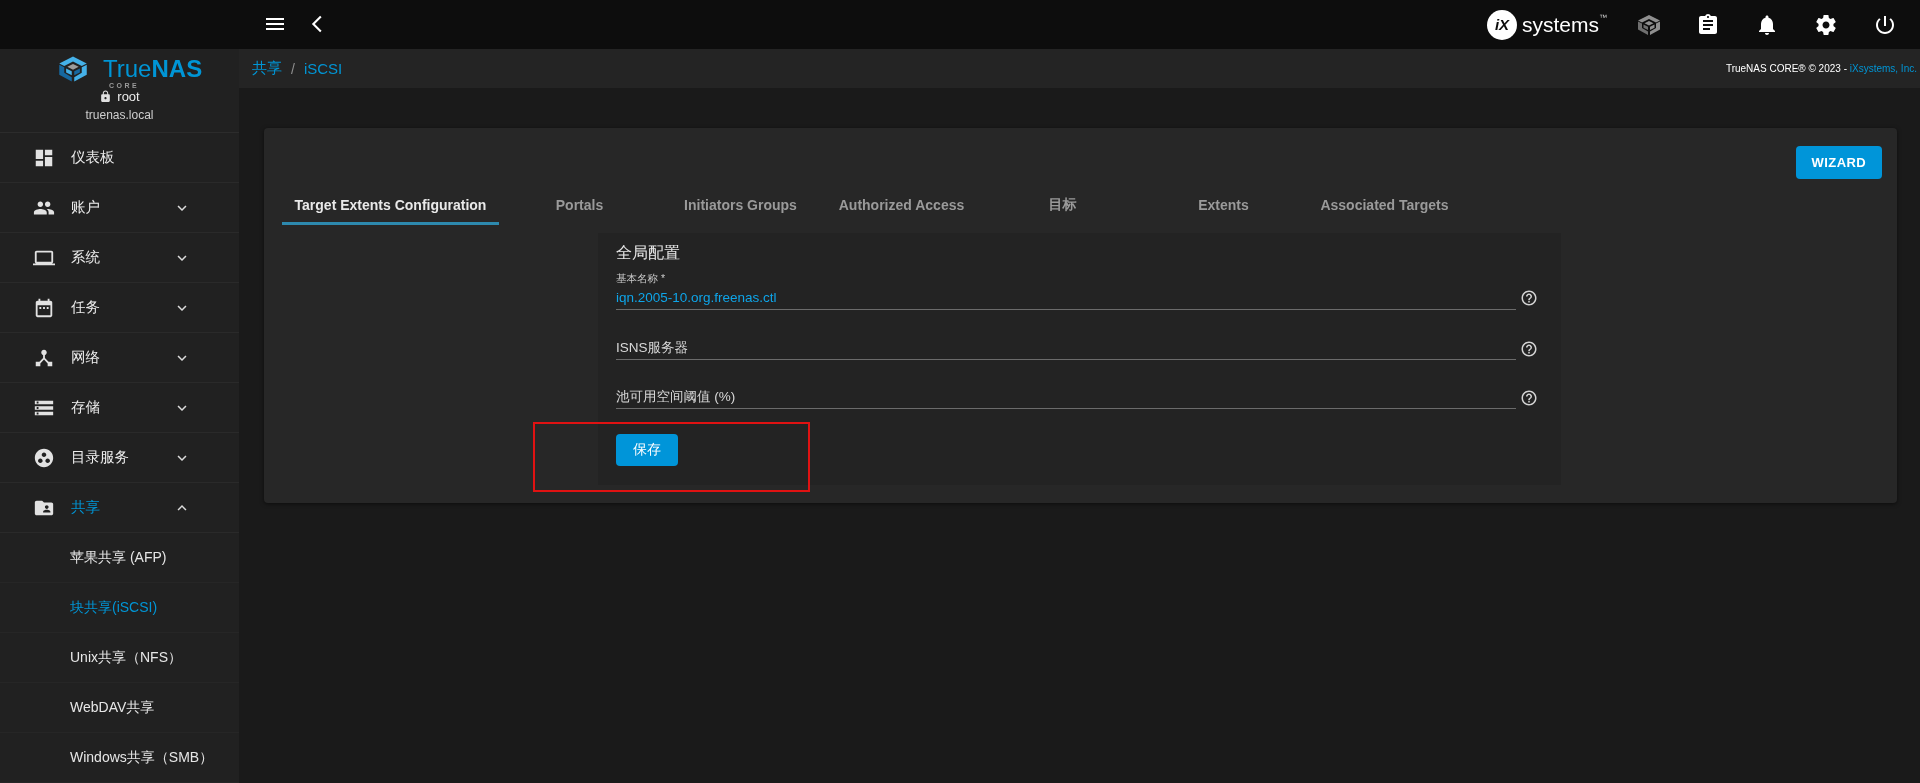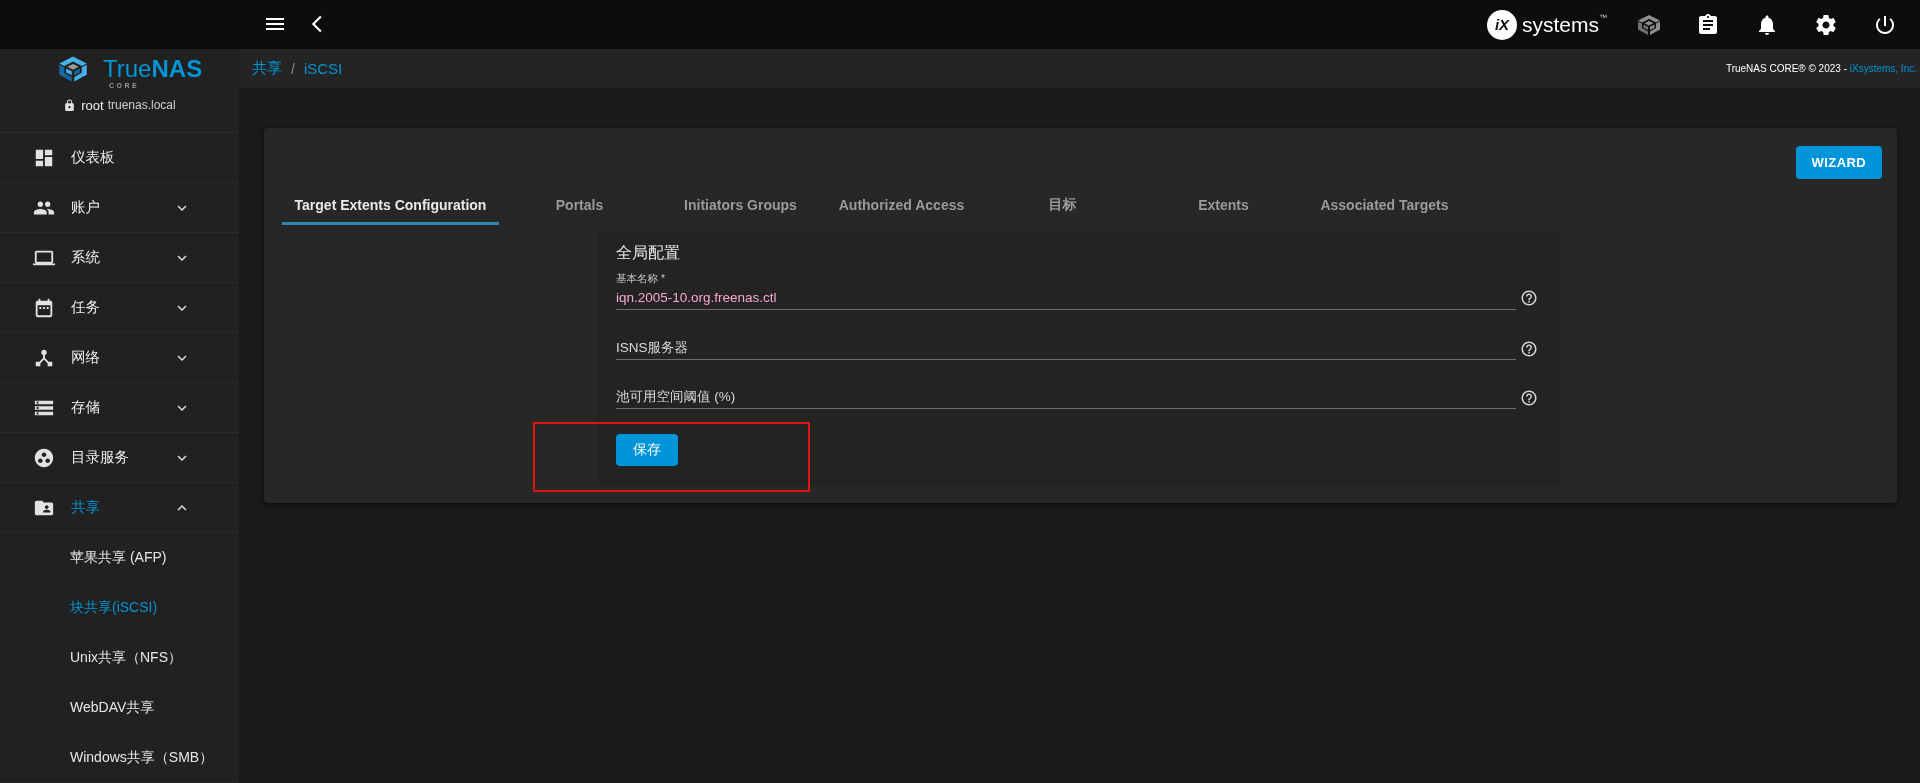--- a/index.html
+++ b/index.html
@@ -30,21 +30,21 @@
   
   .subbar { position:absolute; left:239px; top:49px; width:1681px; height:39px; background:#242424; display:flex; align-items:center; justify-content:space-between; padding:0 3px 0 13px; z-index:4; }
   .breadcrumb { display:flex; align-items:center; gap:9px; font-size:15px; }
   .crumb { color:#0095d5; text-decoration:none; cursor:pointer; }
   .crumb-sep { color:#8f8f8f; font-size:14px; }
   .copyright { font-size:10px; color:#ffffff; white-space:nowrap; }
   .copyright a { color:#0095d5; text-decoration:none; cursor:pointer; }
 
   
   .sidebar { position:absolute; left:0; top:49px; width:239px; height:734px; background:#212121; z-index:4; }
-  .user-block { height:84px; display:flex; align-items:center; justify-content:center; gap:4px; border-bottom:1px solid #2c2c2c; padding-top:29px; }
+  .user-block { height:84px; display:flex; flex-direction:column; align-items:center; justify-content:center; gap:4px; border-bottom:1px solid #2c2c2c; padding-top:29px; }
   .user-name { display:flex; align-items:center; gap:5px; color:#ededed; font-size:13px; }
   .user-name svg { width:13px; height:13px; fill:#e0e0e0; }
   .user-host { color:#cfcfcf; font-size:12px; }
   .nav-item { position:relative; height:50px; display:flex; align-items:center; padding-left:33px; border-bottom:1px solid #2a2a2a; cursor:pointer; }
   .nav-item svg.nav-ico { width:22px; height:22px; fill:#e2e2e2; flex:0 0 auto; }
   .nav-label { margin-left:16px; color:#ededed; font-size:14.5px; }
   .nav-chevron { position:absolute; right:48px; top:16px; width:18px; height:18px; }
   .nav-chevron svg { width:18px; height:18px; fill:#dcdcdc; }
   .nav-item.active .nav-label { color:#0095d5; }
   .sub-item { height:50px; display:flex; align-items:center; padding-left:70px; border-bottom:1px solid #262626; cursor:pointer; color:#e6e6e6; font-size:14px;text-align:right; }
@@ -58,21 +58,21 @@
   .tab { height:40px; display:flex; align-items:center; justify-content:center; font-size:14px; font-weight:700; color:#9a9a9a; cursor:pointer; position:relative; }
   .tab.first { width:217px; }
   .tab.std { width:161px; }
   .tab.active { color:#e9e9e9; }
   .tab.active::after { content:""; position:absolute; left:0; right:0; bottom:0; height:3px; background:#2d89ae; }
 
   .form-panel { position:absolute; left:334px; top:105px; width:963px; height:252px; background:#232323; }
   .form-title { position:absolute; left:18px; top:10px; font-size:16px; color:#e8e8e8; }
   .f-label { position:absolute; left:18px; top:39px; font-size:10.5px; color:#c9c9c9; }
   .field { position:absolute; left:18px; width:900px; height:25px; border-bottom:1px solid #6b6b6b; }
-  .field input { width:100%; height:100%; background:transparent; border:none; outline:none; color:#f9a8d4; font-size:13.5px; font-family:inherit; padding:0; }
+  .field input { width:100%; height:100%; background:transparent; border:none; outline:none; color:#0ea5e9; font-size:13.5px; font-family:inherit; padding:0; }
   .field input::placeholder { color:#d8d8d8; opacity:1; }
   .f1 { top:52px; }
   .f2 { top:102px; }
   .f3 { top:151px; }
   .help { position:absolute; left:922px; width:18px; height:18px; cursor:pointer; }
   .help svg { width:18px; height:18px; fill:#d4d4d4; }
   .h1 { top:56px; } .h2 { top:107px; } .h3 { top:156px; }
   .save-btn { position:absolute; left:18px; top:201px; height:32px; padding:0 17px; background:#0095d9; color:#ffffff; border:none; border-radius:4px; font-size:14px; cursor:pointer; font-family:inherit; }
 
   .annotation-rect { position:absolute; left:294px; top:334px; width:277px; height:70px; border:2px solid #e01212; pointer-events:none; z-index:6; }

